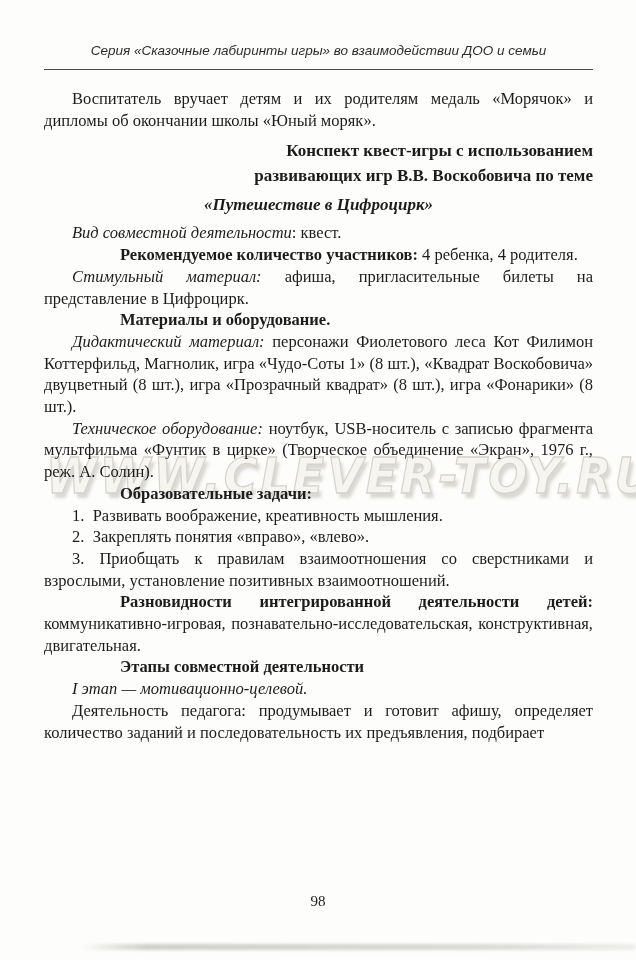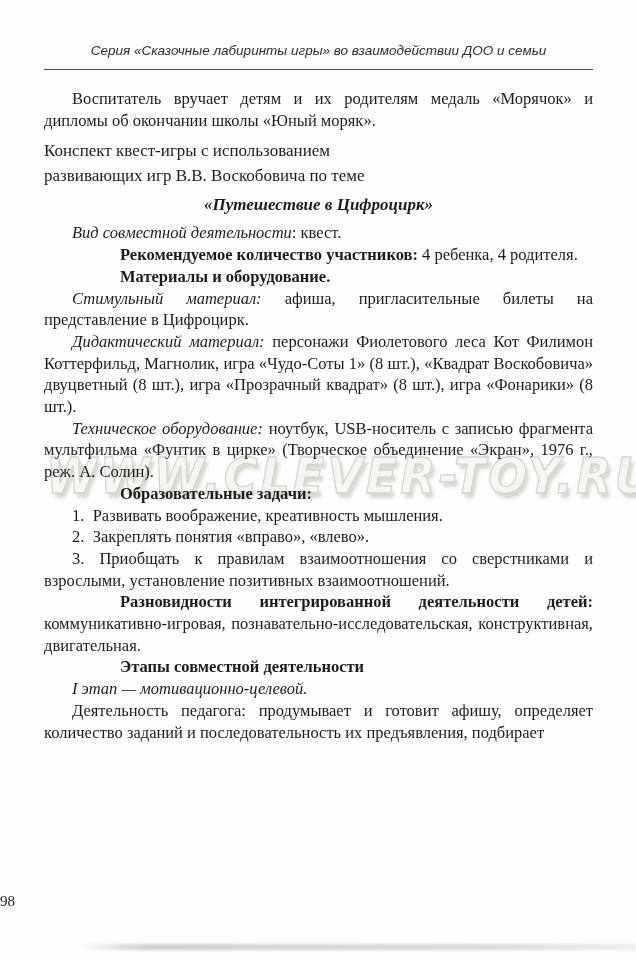--- a/index.html
+++ b/index.html
@@ -52,38 +52,38 @@
     line-height: 21.7px;
     text-align: justify;
   }
   .para { margin: 0; text-indent: 28px; }
   .lead-i  { font-style: italic; }
   .lead-b  { font-weight: bold; margin-left: 48px; }
   .lead-bi { font-weight: normal; font-style: italic; }
 
   .heading-block {
     margin: 7px 0 4px 0;
-    text-align: left;
+    text-align: right;
     text-indent: 0;
-    font-weight: normal;
+    font-weight: bold;
     font-size: 17px;
     line-height: 25px;
   }
   .heading-title {
     text-align: center; text-indent: 0;
     font-weight: bold; font-style: italic;
     font-size: 17px; line-height: 25px;
     margin: 3px 0 5px 0;
   }
   .stage-line { font-style: italic; }
 
   
   .page-number {
     position: absolute; top: 893px; left: 0; width: 636px;
-    text-align: left;
+    text-align: center;
     font-size: 15px; color: #222;
     z-index: 2;
   }
   .scan-shadow {
     position: absolute; top: 944px; left: 80px; width: 556px; height: 6px;
     background: linear-gradient(to right, rgba(150,150,146,0.0), rgba(150,150,146,0.45) 12%, rgba(160,160,156,0.4) 70%, rgba(150,150,146,0.15));
     filter: blur(1.5px);
     border-radius: 3px;
     z-index: 0;
   }
@@ -105,23 +105,23 @@
     <div class="heading-block">
       <div>Конспект квест-игры с использованием</div>
       <div>развивающих игр В.В. Воскобовича по теме</div>
     </div>
     <div class="heading-title">«Путешествие в Цифроцирк»</div>
 
     <p class="para"><span class="lead-bi">Вид совместной деятельности</span><span>: квест.</span></p>
 
     <p class="para"><span class="lead-b">Рекомендуемое количество участников:</span><span> 4 ребенка, 4 родителя.</span></p>
 
+    <p class="para"><span class="lead-i">Стимульный материал:</span><span> афиша, пригласительные билеты на представление в Цифроцирк.</span></p>
+
     <p class="para lead-b">Материалы и оборудование.</p>
-
-    <p class="para"><span class="lead-i">Стимульный материал:</span><span> афиша, пригласительные билеты на представление в Цифроцирк.</span></p>
 
 
     <p class="para"><span class="lead-i">Дидактический материал:</span><span> персонажи Фиолетового леса Кот Филимон Коттерфильд, Магнолик, игра «Чудо-Соты 1» (8 шт.), «Квадрат Воскобовича» двуцветный (8 шт.), игра «Прозрачный квадрат» (8 шт.), игра «Фонарики» (8 шт.).</span></p>
 
     <p class="para"><span class="lead-i">Техническое оборудование:</span><span> ноутбук, USB-носитель с записью фрагмента мультфильма «Фунтик в цирке» (Творческое объединение «Экран», 1976 г., реж. А. Солин).</span></p>
 
 
     <p class="para lead-b">Образовательные задачи:</p>
 
     <p class="para">1. Развивать воображение, креативность мышления.</p>

